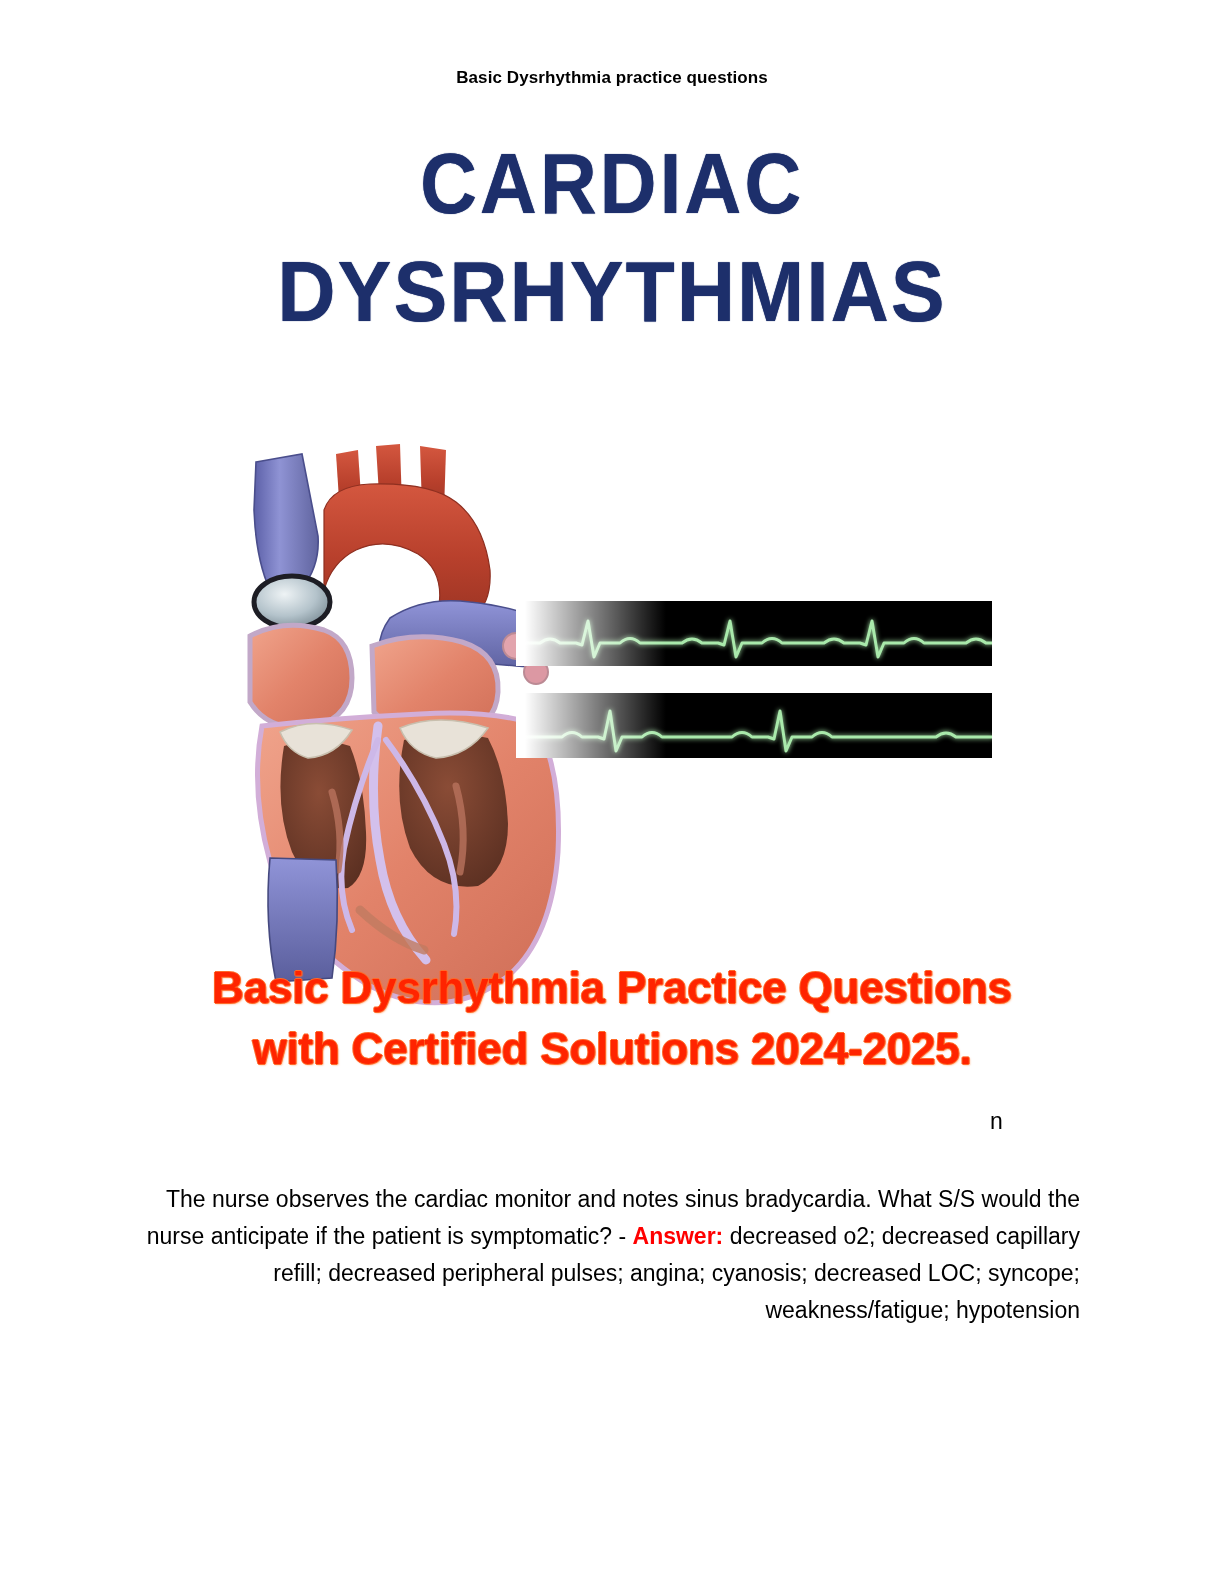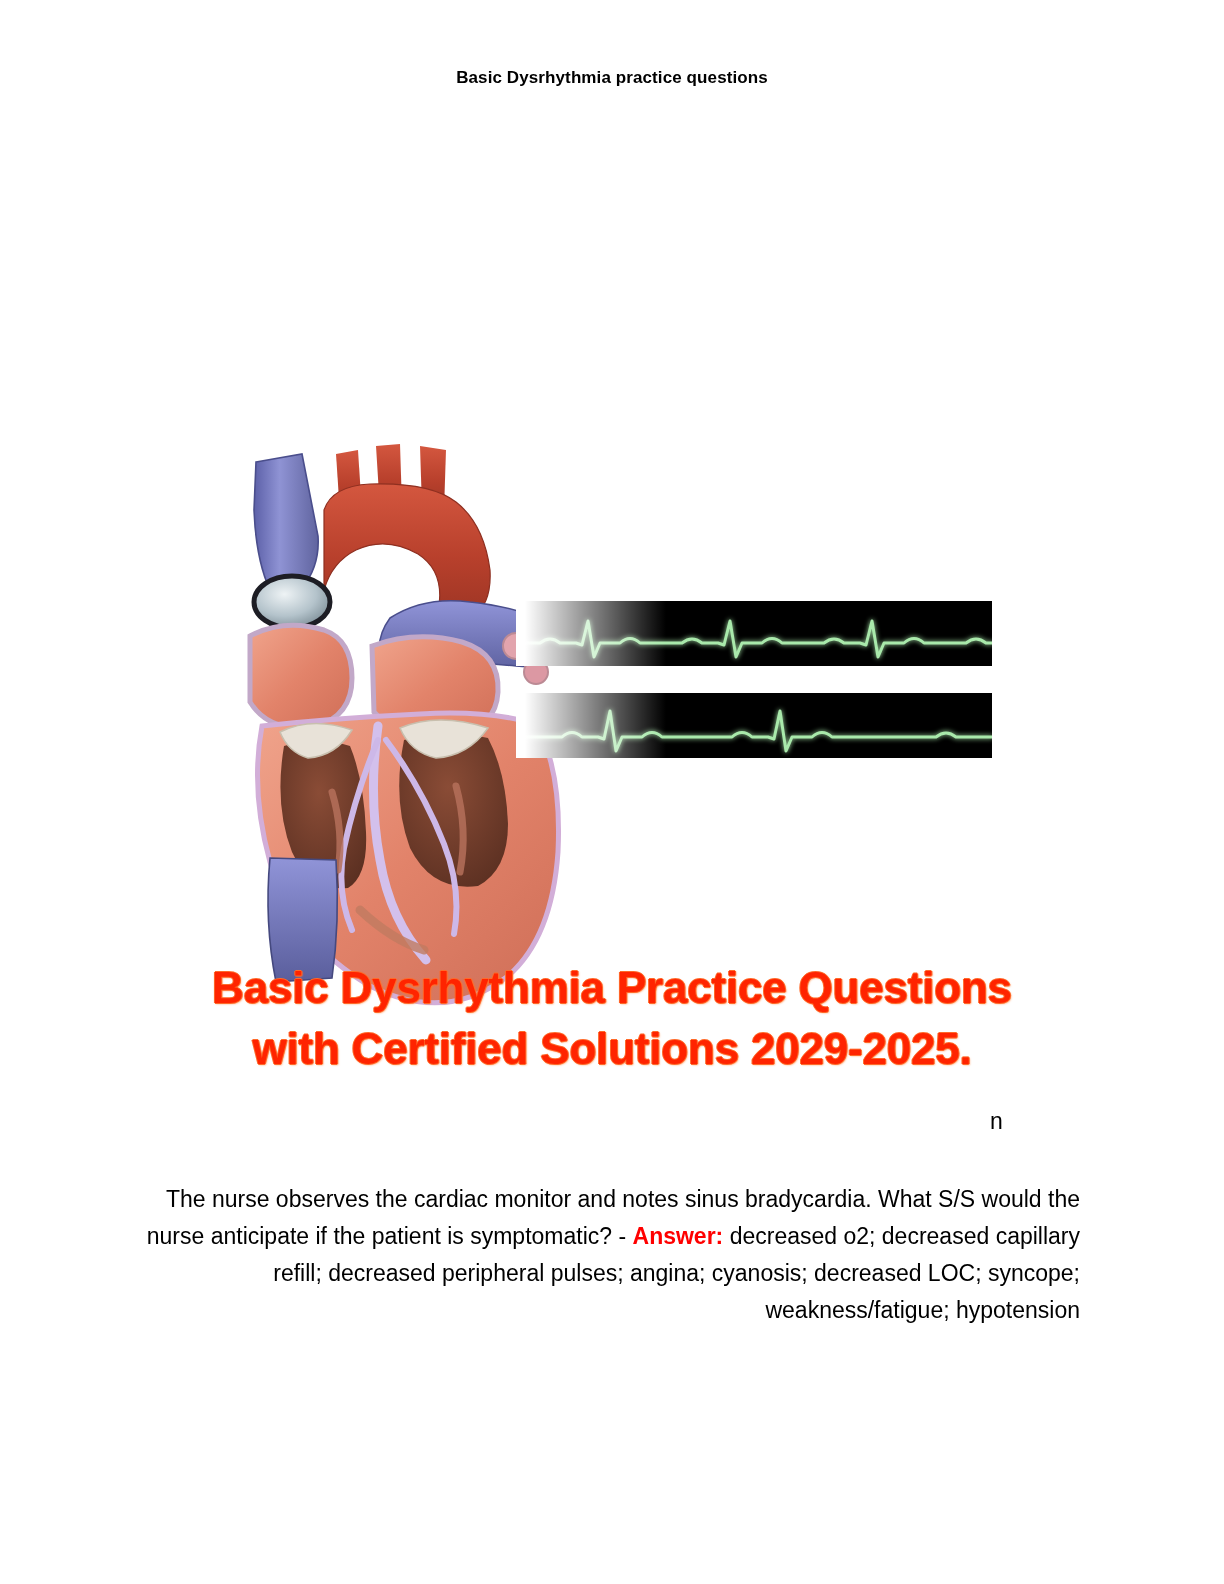--- a/index.html
+++ b/index.html
@@ -141,20 +141,24 @@
     font-weight: bold;
   }
 </style>
 </head>
 <body>
 
 <div class="doc-header">Basic Dysrhythmia practice questions</div>
 
 <div class="hero">
 
+  <div class="wordart">
+    <span class="l1">CARDIAC</span>
+    <span class="l2">DYSRHYTHMIAS</span>
+  </div>
 
   <div class="heart-illustration">
     <svg width="340" height="580" viewBox="0 0 340 580" xmlns="http://www.w3.org/2000/svg">
       <defs>
         <linearGradient id="gVein" x1="0" y1="0" x2="1" y2="0">
           <stop offset="0%" stop-color="#5c60a8"></stop>
           <stop offset="40%" stop-color="#8f93d4"></stop>
           <stop offset="100%" stop-color="#60649f"></stop>
         </linearGradient>
         <linearGradient id="gVein2" x1="0" y1="0" x2="0" y2="1">
@@ -279,20 +283,20 @@
                  L420 44 Q430 36 440 44 L476 44"></path>
       </g>
     </svg>
     <div class="fade"></div>
   </div>
 
 </div>
 
 <div class="red-title">
   <span class="rt-line">Basic Dysrhythmia Practice Questions</span>
-  <span class="rt-line">with Certified Solutions 2029-2025.</span>
+  <span class="rt-line">with Certified Solutions 2024-2025.</span>
 </div>
 
 <div class="stray-char">n</div>
 
 <p class="body-copy">
   <span>The nurse observes the cardiac monitor and notes sinus bradycardia. What S/S would the nurse anticipate if the patient is symptomatic? - </span><span class="answer-label">Answer:</span><span> decreased o2; decreased capillary refill; decreased peripheral pulses; angina; cyanosis; decreased LOC; syncope; weakness/fatigue; hypotension</span>
 </p>
 
 </body></html>

